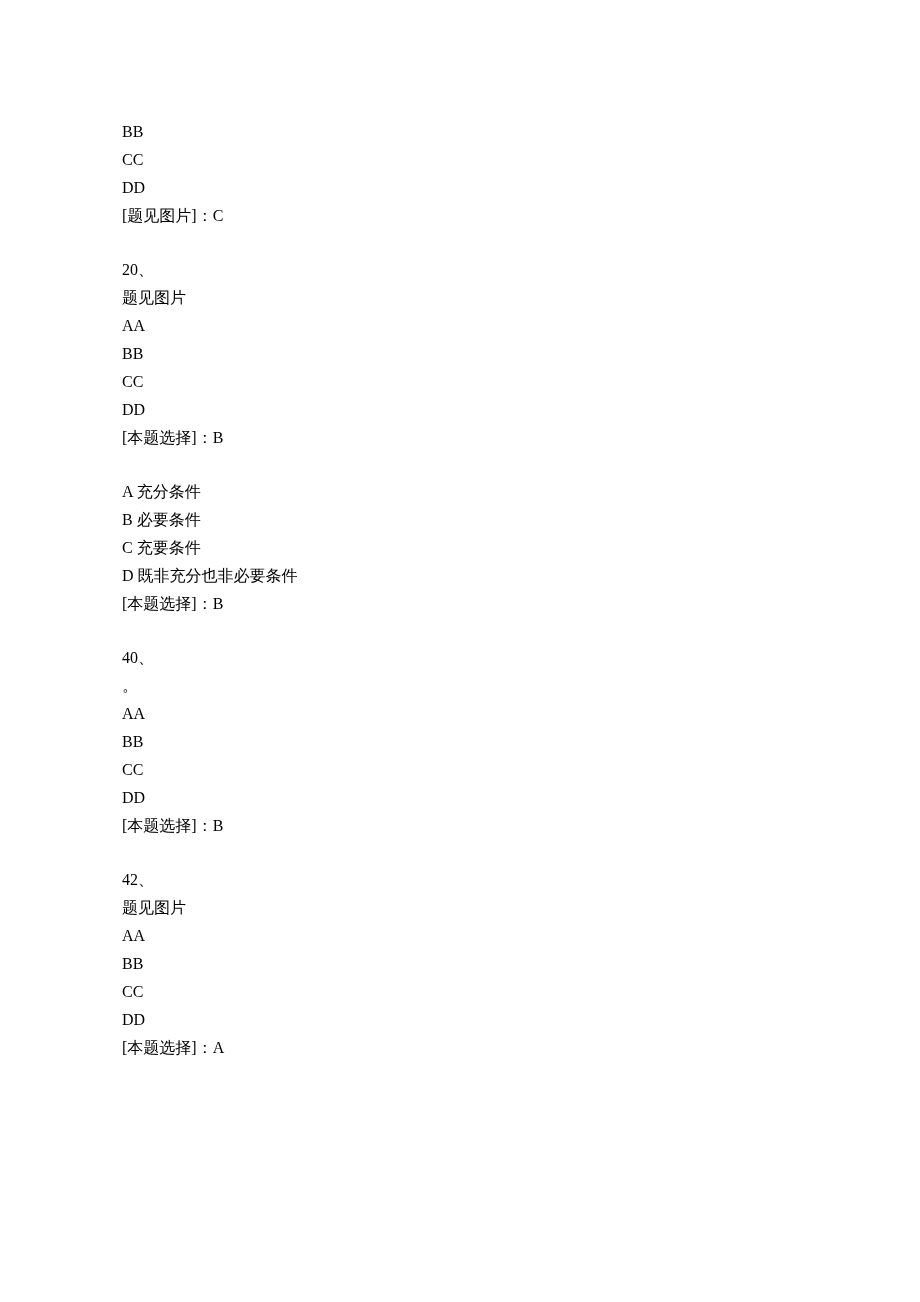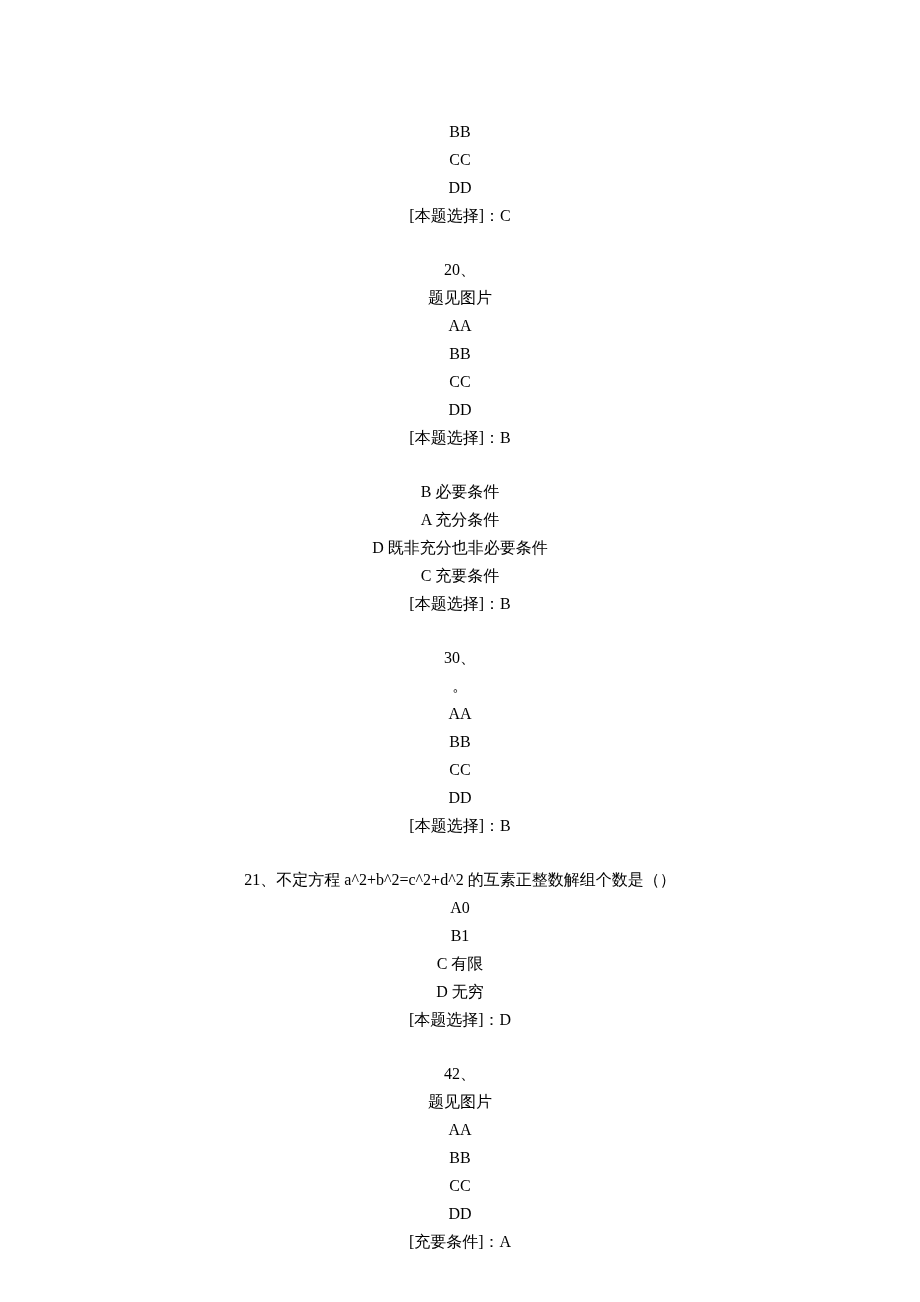--- a/index.html
+++ b/index.html
@@ -10,78 +10,69 @@
     font-family: "SimSun", "宋体", serif;
     font-size: 16px;
     color: #000000;
     line-height: 1.75;
   }
   .page {
     padding: 118px 122px 60px 122px;
   }
   .line {
     white-space: pre-wrap;
-    text-align: center;
   }
   .block {
     margin-bottom: 26px;
   }
 </style>
 </head>
 <body>
 
 <div class="page">
 
   <div class="block">
     <div class="line">BB</div>
     <div class="line">CC</div>
     <div class="line">DD</div>
-    <div class="line">[本题选择]：C</div>
+    <div class="line">[题见图片]：C</div>
   </div>
 
   <div class="block">
     <div class="line">20、</div>
     <div class="line">题见图片</div>
     <div class="line">AA</div>
     <div class="line">BB</div>
     <div class="line">CC</div>
     <div class="line">DD</div>
     <div class="line">[本题选择]：B</div>
   </div>
 
   <div class="block">
+    <div class="line">A 充分条件</div>
     <div class="line">B 必要条件</div>
-    <div class="line">A 充分条件</div>
+    <div class="line">C 充要条件</div>
     <div class="line">D 既非充分也非必要条件</div>
-    <div class="line">C 充要条件</div>
     <div class="line">[本题选择]：B</div>
   </div>
 
   <div class="block">
-    <div class="line">30、</div>
+    <div class="line">40、</div>
     <div class="line">。</div>
     <div class="line">AA</div>
     <div class="line">BB</div>
     <div class="line">CC</div>
     <div class="line">DD</div>
     <div class="line">[本题选择]：B</div>
   </div>
 
-  <div class="block">
-    <div class="line">21、不定方程 a^2+b^2=c^2+d^2 的互素正整数解组个数是（）</div>
-    <div class="line">A0</div>
-    <div class="line">B1</div>
-    <div class="line">C 有限</div>
-    <div class="line">D 无穷</div>
-    <div class="line">[本题选择]：D</div>
-  </div>
 
   <div class="block">
     <div class="line">42、</div>
     <div class="line">题见图片</div>
     <div class="line">AA</div>
     <div class="line">BB</div>
     <div class="line">CC</div>
     <div class="line">DD</div>
-    <div class="line">[充要条件]：A</div>
+    <div class="line">[本题选择]：A</div>
   </div>
 
 </div>
 
 </body></html>

